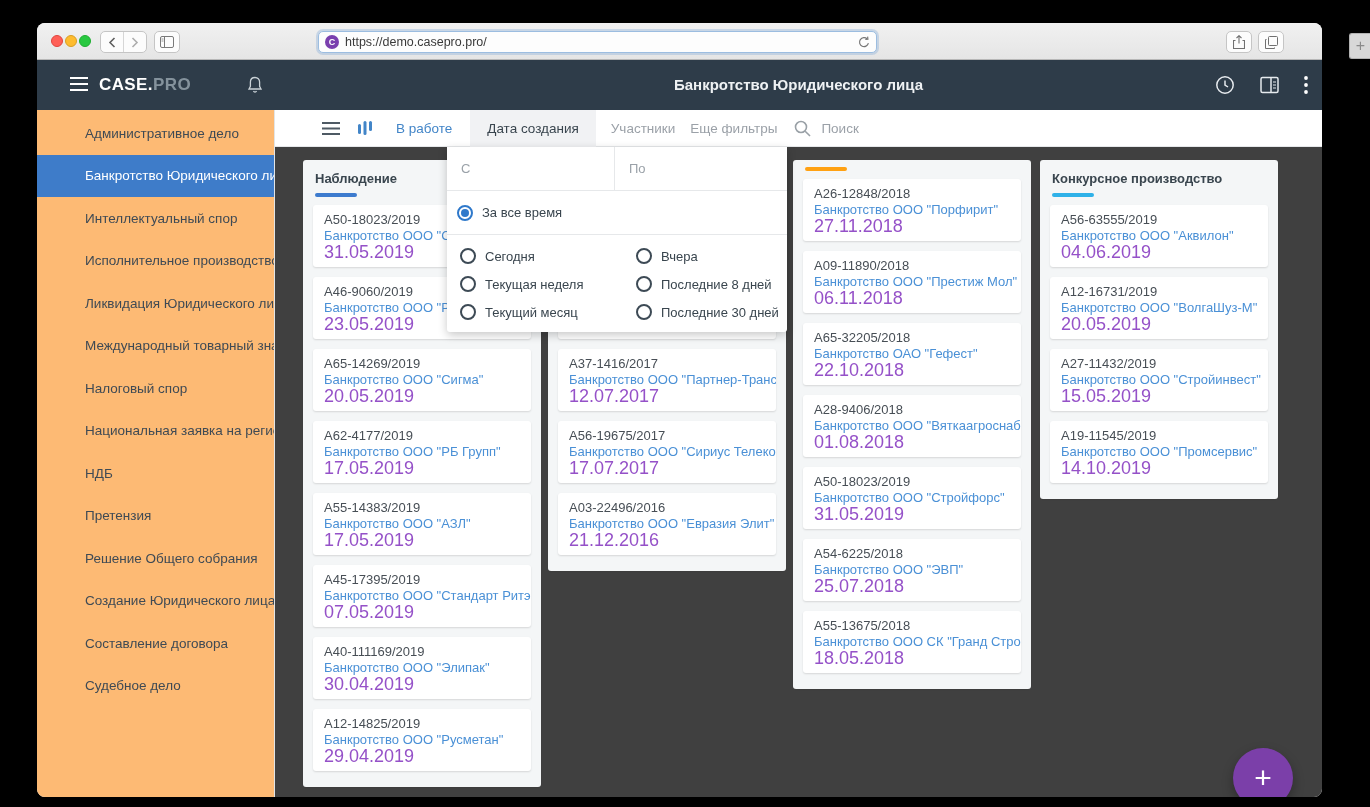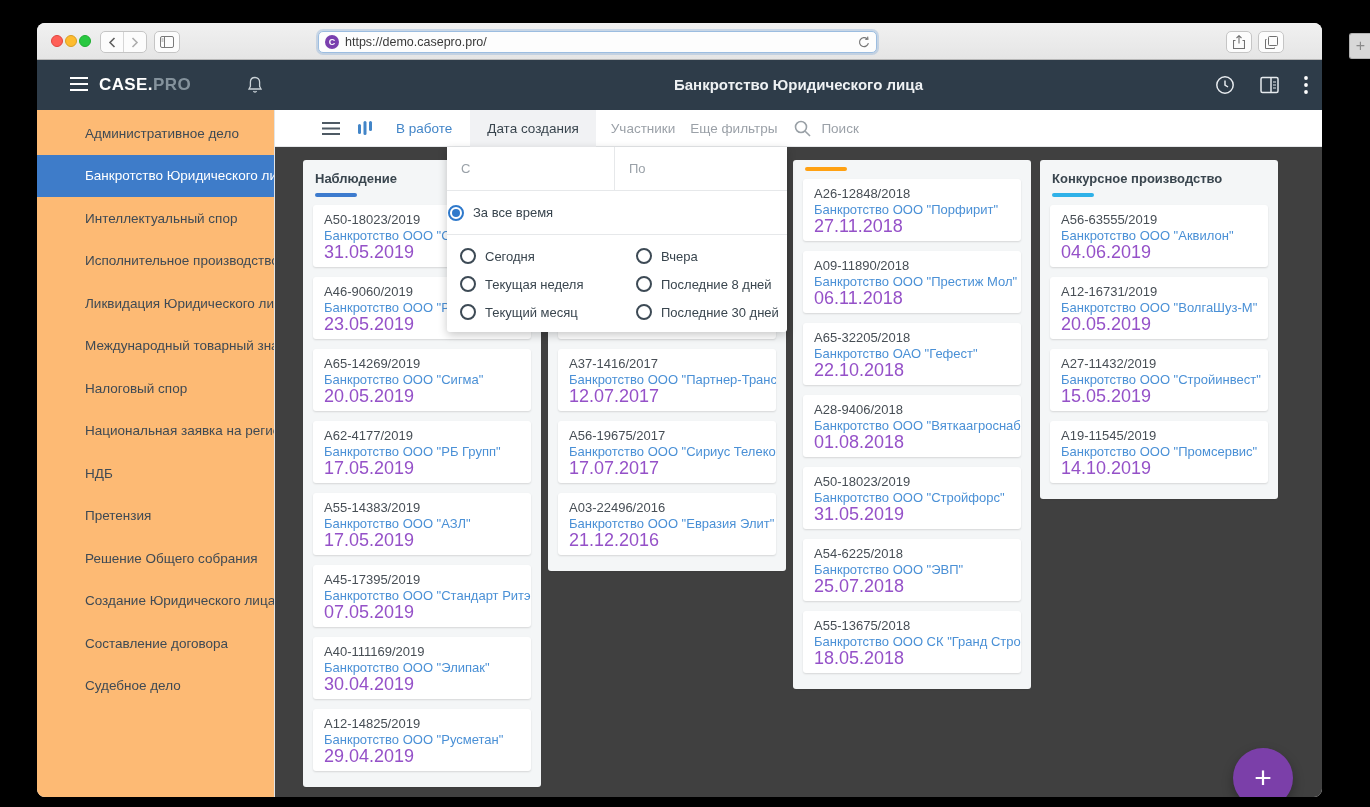--- a/index.html
+++ b/index.html
@@ -82,21 +82,21 @@
   .c-date{font-size:18px;line-height:16px;color:#9551c8;white-space:nowrap;}
 
   
   .dropdown{position:absolute;left:172px;top:37px;width:340px;background:#fff;z-index:4;
     box-shadow:0 3px 10px rgba(0,0,0,.22);border-radius:0 0 3px 3px;}
   .dd-fields{display:flex;height:43px;border-bottom:1px solid #e6e8ea;}
   .dd-field{display:flex;align-items:center;padding-left:14px;font-size:13px;color:#9aa1a8;
     box-sizing:border-box;cursor:text;}
   .dd-field.from{width:168px;flex:none;border-right:1px solid #e6e8ea;}
   .dd-field.to{flex:1;}
-  .dd-alltime{height:43px;display:flex;align-items:center;gap:9px;padding-left:1px;
+  .dd-alltime{height:43px;display:flex;align-items:center;gap:9px;padding-left:10px;
     border-bottom:1px solid #e6e8ea;font-size:13px;color:#39454e;cursor:pointer;}
   .dd-grid{display:grid;grid-template-columns:176px 1fr;padding:11px 0 10px 13px;row-gap:8px;}
   .dd-opt{display:flex;align-items:center;gap:9px;font-size:13px;color:#39454e;height:20px;cursor:pointer;}
   .radio{width:16px;height:16px;border-radius:50%;border:2px solid #3d4a55;box-sizing:border-box;
     position:relative;flex:none;}
   .radio.sel{border-color:#2f79cb;}
   .radio.sel::after{content:'';position:absolute;left:2px;top:2px;right:2px;bottom:2px;
     background:#2f79cb;border-radius:50%;}
 
   .fab{position:absolute;left:958px;top:638px;width:60px;height:60px;border-radius:50%;

